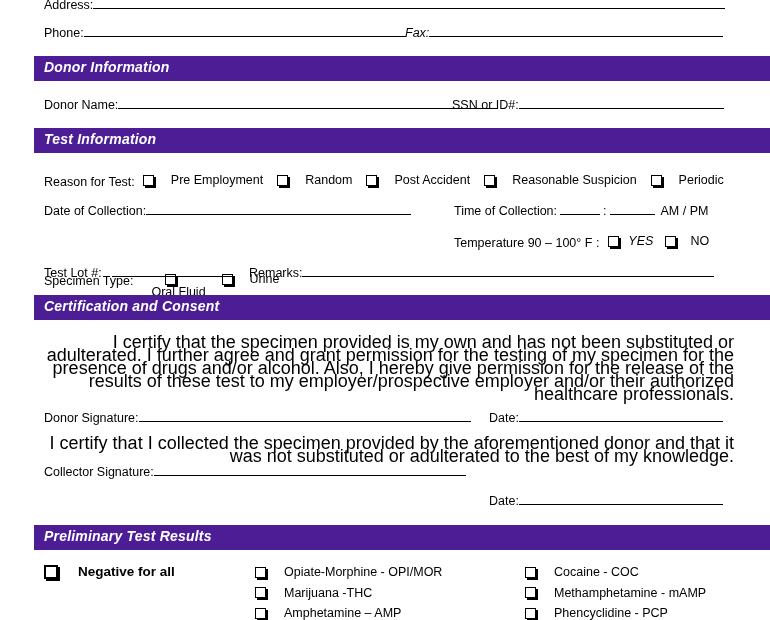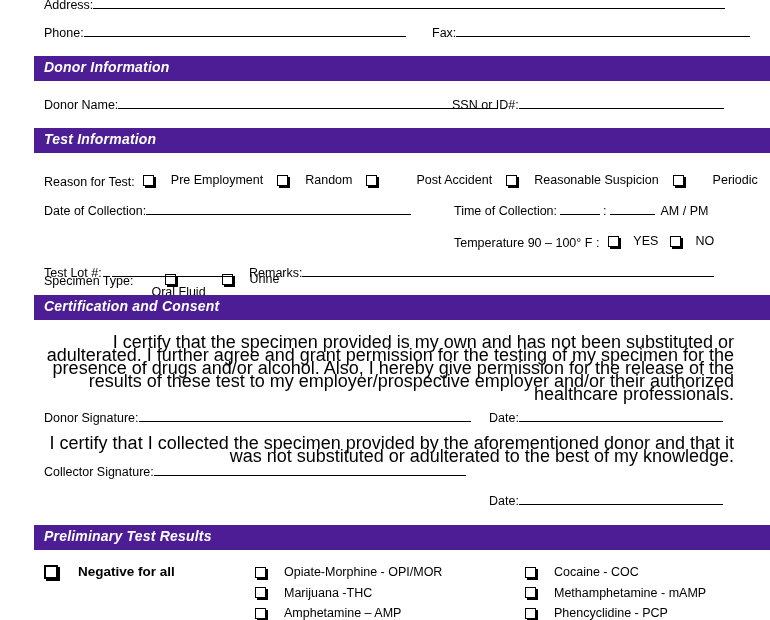--- a/index.html
+++ b/index.html
@@ -138,21 +138,21 @@
 
   <div class="row" style="left:44px; top:-3px;">
     <span class="lbl">Address:</span>
     <span class="fill" style="width:632px;"></span>
   </div>
 
   <div class="row" style="left:44px; top:25px;">
     <span class="lbl">Phone:</span>
     <span class="fill" style="width:322px;"></span>
   </div>
-  <div class="row" style="left:432px; top:25px;">
+  <div class="row" style="left:405px; top:25px;font-style:italic;">
     <span class="lbl">Fax:</span>
     <span class="fill" style="width:294px;"></span>
   </div>
 
   <div class="bar" style="top:56px;">
     <span class="bar-text">Donor Information</span>
   </div>
 
   <div class="row" style="left:452px; top:97px;">
     <span class="lbl">SSN or ID#:</span>
@@ -173,33 +173,33 @@
     <span class="inline-cb-item" style="margin-left:8px;">
       <span class="cb"></span>
       <span style="margin-left:8px;">Pre Employment</span>
     </span>
 
     <span class="inline-cb-item" style="margin-left:14px;">
       <span class="cb"></span>
       <span style="margin-left:8px;">Random</span>
     </span>
 
-    <span class="inline-cb-item" style="margin-left:14px;gap:22px;">
+    <span class="inline-cb-item" style="margin-left:14px;">
       <span class="cb"></span>
       <span style="margin-left:8px;">Post Accident</span>
     </span>
 
     <span class="inline-cb-item" style="margin-left:14px;">
       <span class="cb"></span>
       <span style="margin-left:8px;">Reasonable Suspicion</span>
     </span>
 
     <span class="inline-cb-item" style="margin-left:14px;">
       <span class="cb"></span>
-      <span style="margin-left:20px;">Periodic</span>
+      <span style="margin-left:8px;">Periodic</span>
     </span>
   </div>
 
   <div class="row" style="left:44px; top:203px;">
     <span class="lbl">Date of Collection:</span>
     <span class="fill" style="width:265px;"></span>
   </div>
   <div class="row" style="left:454px; top:203px;">
     <span class="lbl">Time of Collection:</span>
     <span class="fill-sm" style="width:40px;"></span>
@@ -217,21 +217,21 @@
     <span class="inline-cb-item" style="margin-left:16px;margin-top:38px;">
       <span class="cb"></span>
       <span style="margin-left:8px;">Urine</span>
     </span>
   </div>
 
   <div class="row" style="left:454px; top:234px;">
     <span class="lbl">Temperature 90 – 100° F :</span>
     <span class="inline-cb-item" style="margin-left:9px;">
       <span class="cb"></span>
-      <span style="margin-left:5px;">YES</span>
+      <span style="font-style:italic;">YES</span>
     </span>
     <span class="inline-cb-item" style="margin-left:12px;">
       <span class="cb"></span>
       <span style="margin-left:5px;">NO</span>
     </span>
   </div>
 
   <div class="row" style="left:44px; top:265px;">
     <span class="lbl">Test Lot #:</span>
     <span class="fill" style="width:122px; margin-left:10px;"></span>

